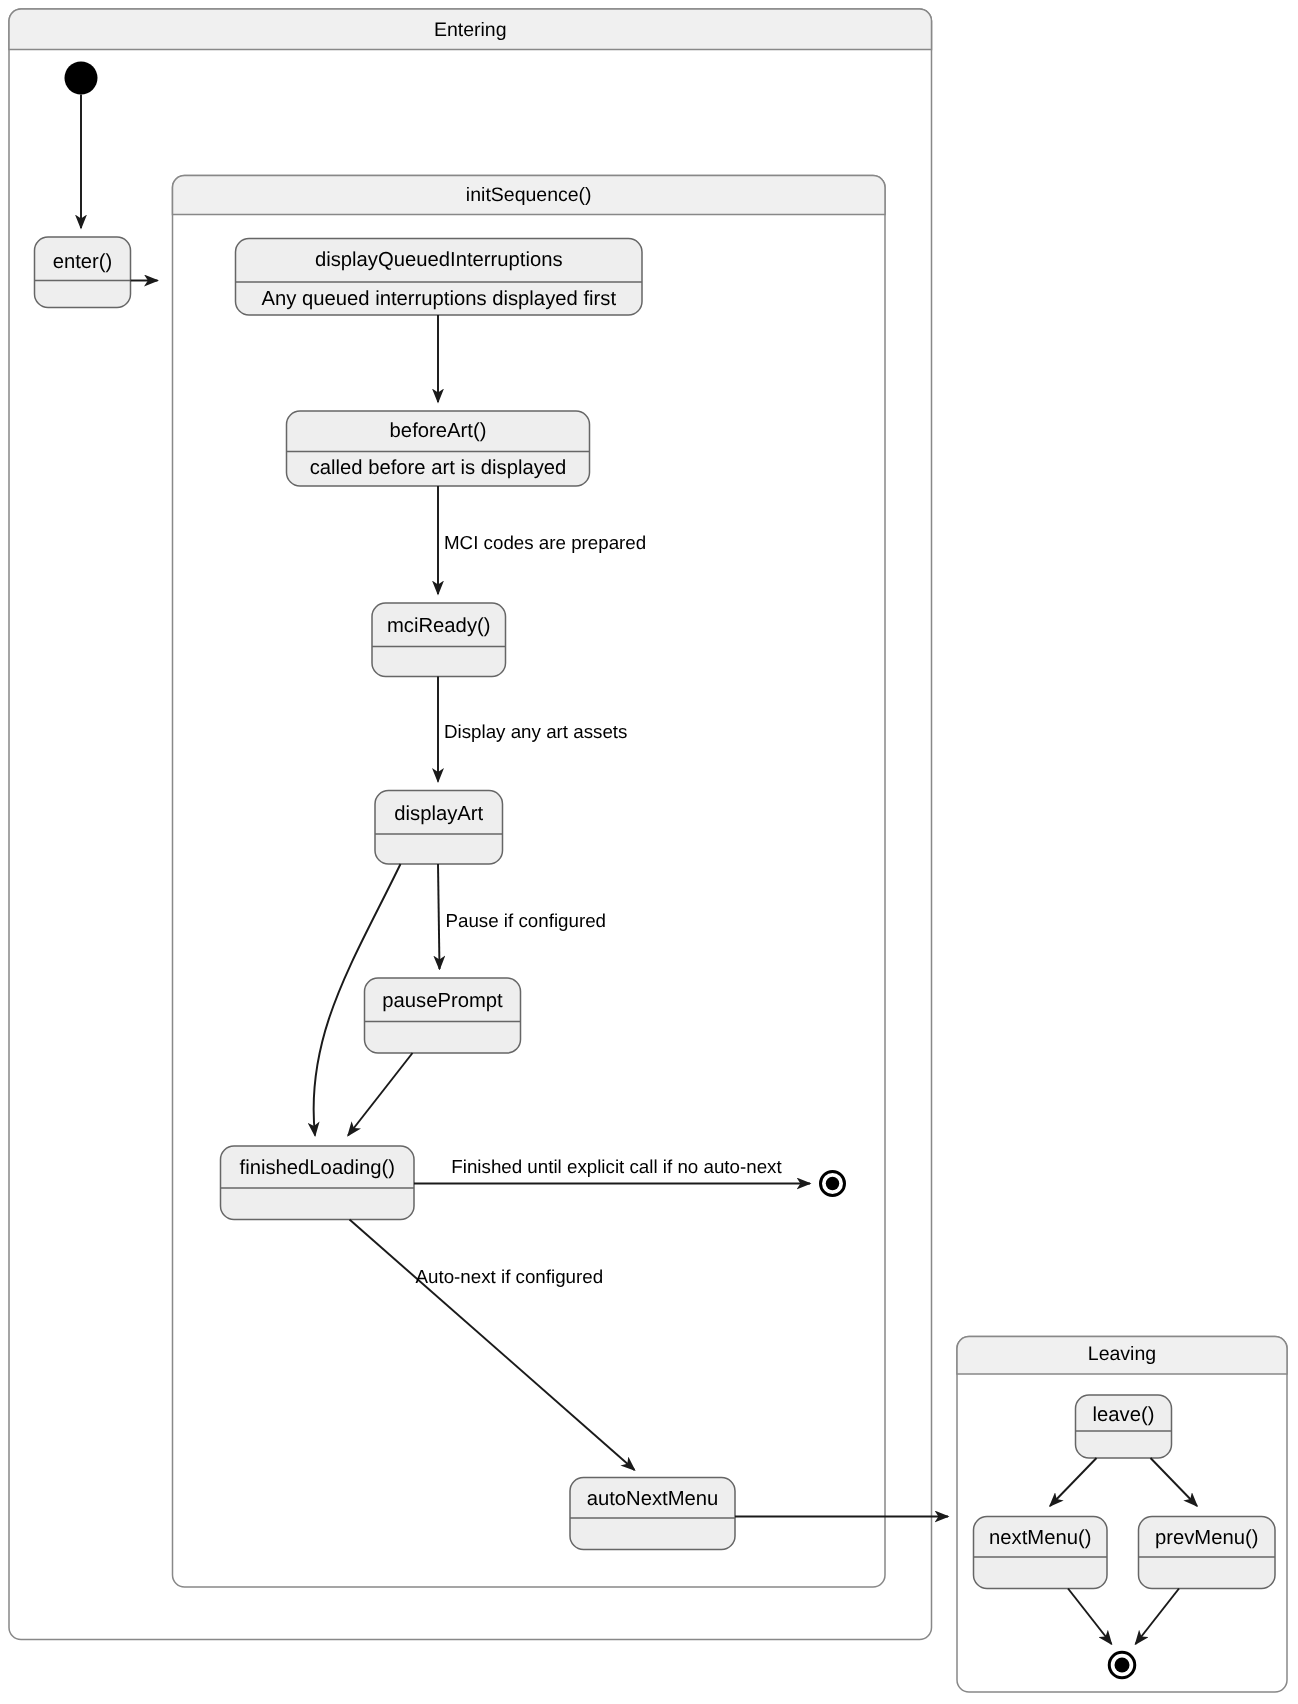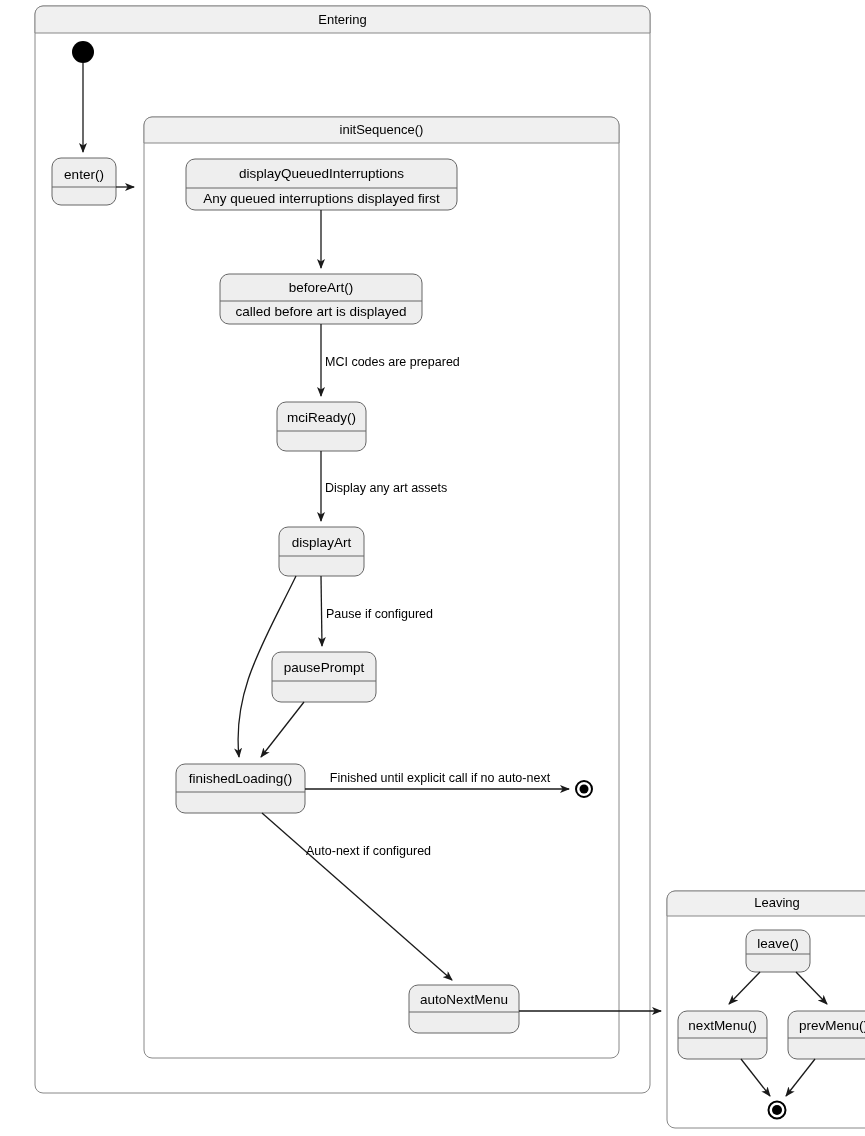--- a/index.html
+++ b/index.html
@@ -10,21 +10,20 @@
   body {
     width: 865px;
     height: 1136px;
     font-family: "Liberation Sans", sans-serif;
     overflow: hidden;
   }
   #diagram-root {
     position: relative;
     width: 831px;
     height: 1136px;
-    padding-left: 29px;
   }
   svg.uml {
     display: block;
     width: 865px;
     height: 1136px;
   }
   .container-body {
     fill: #ffffff;
     stroke: #888888;
     stroke-width: 1;

